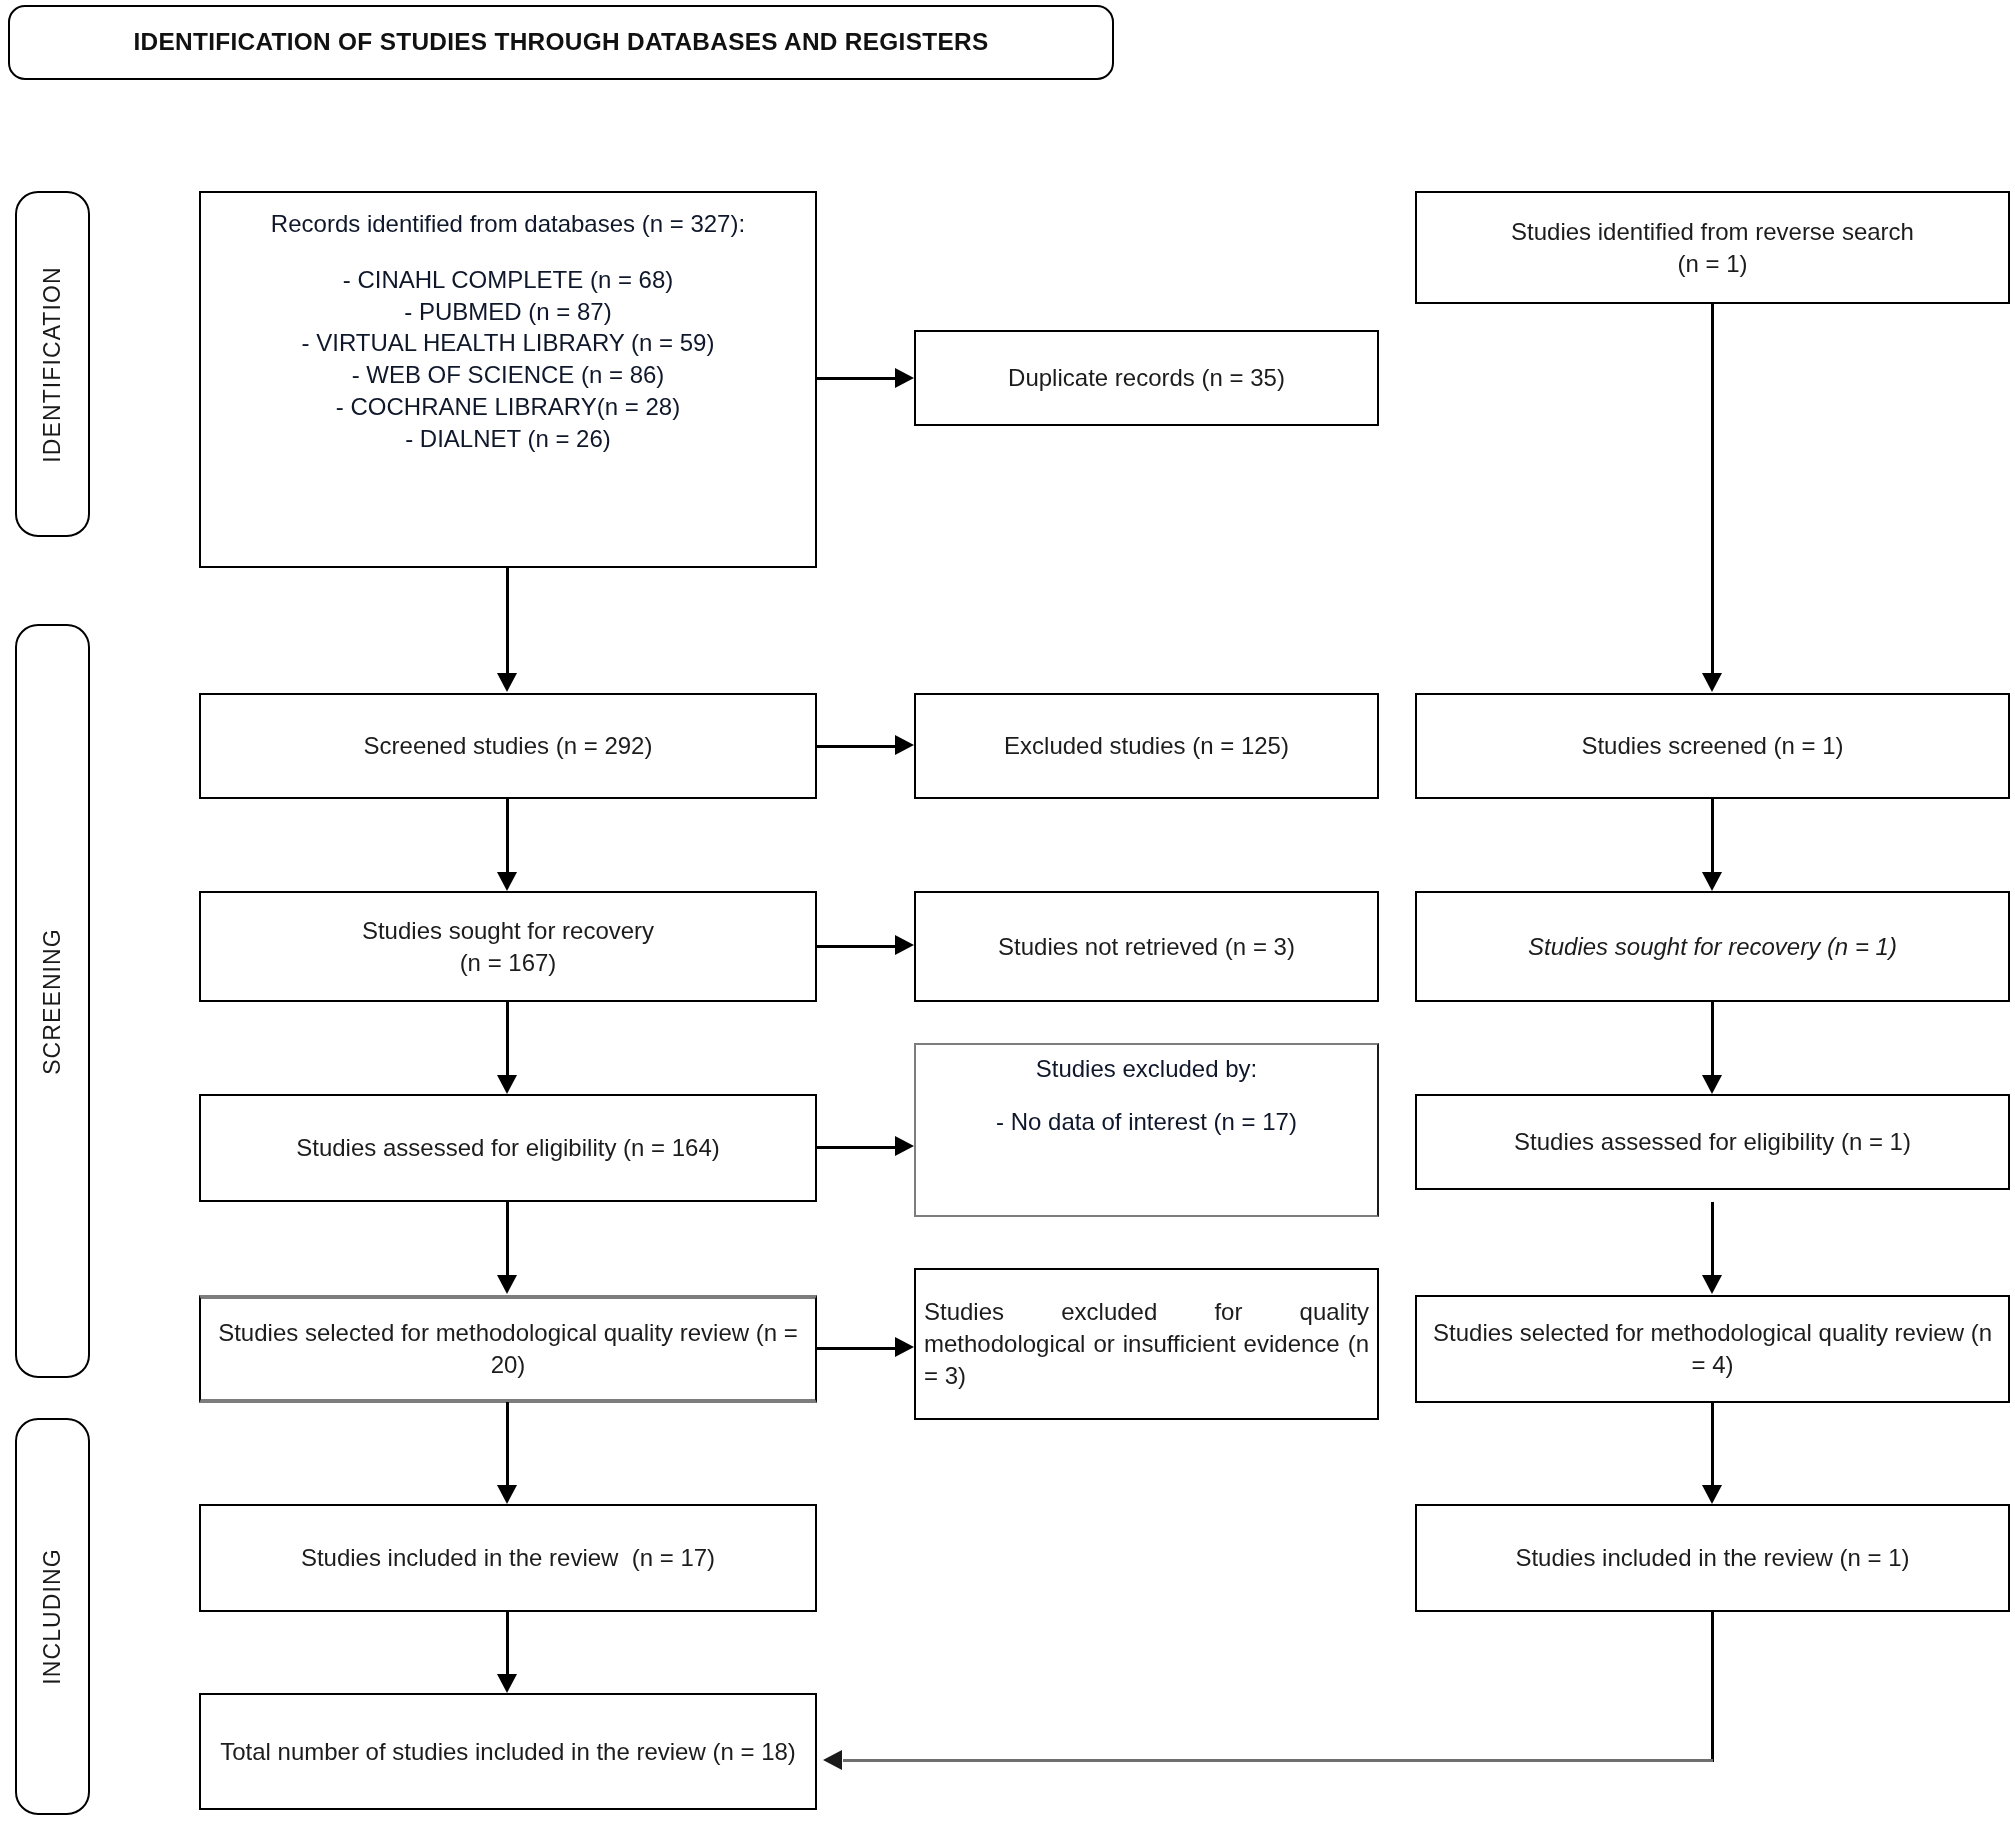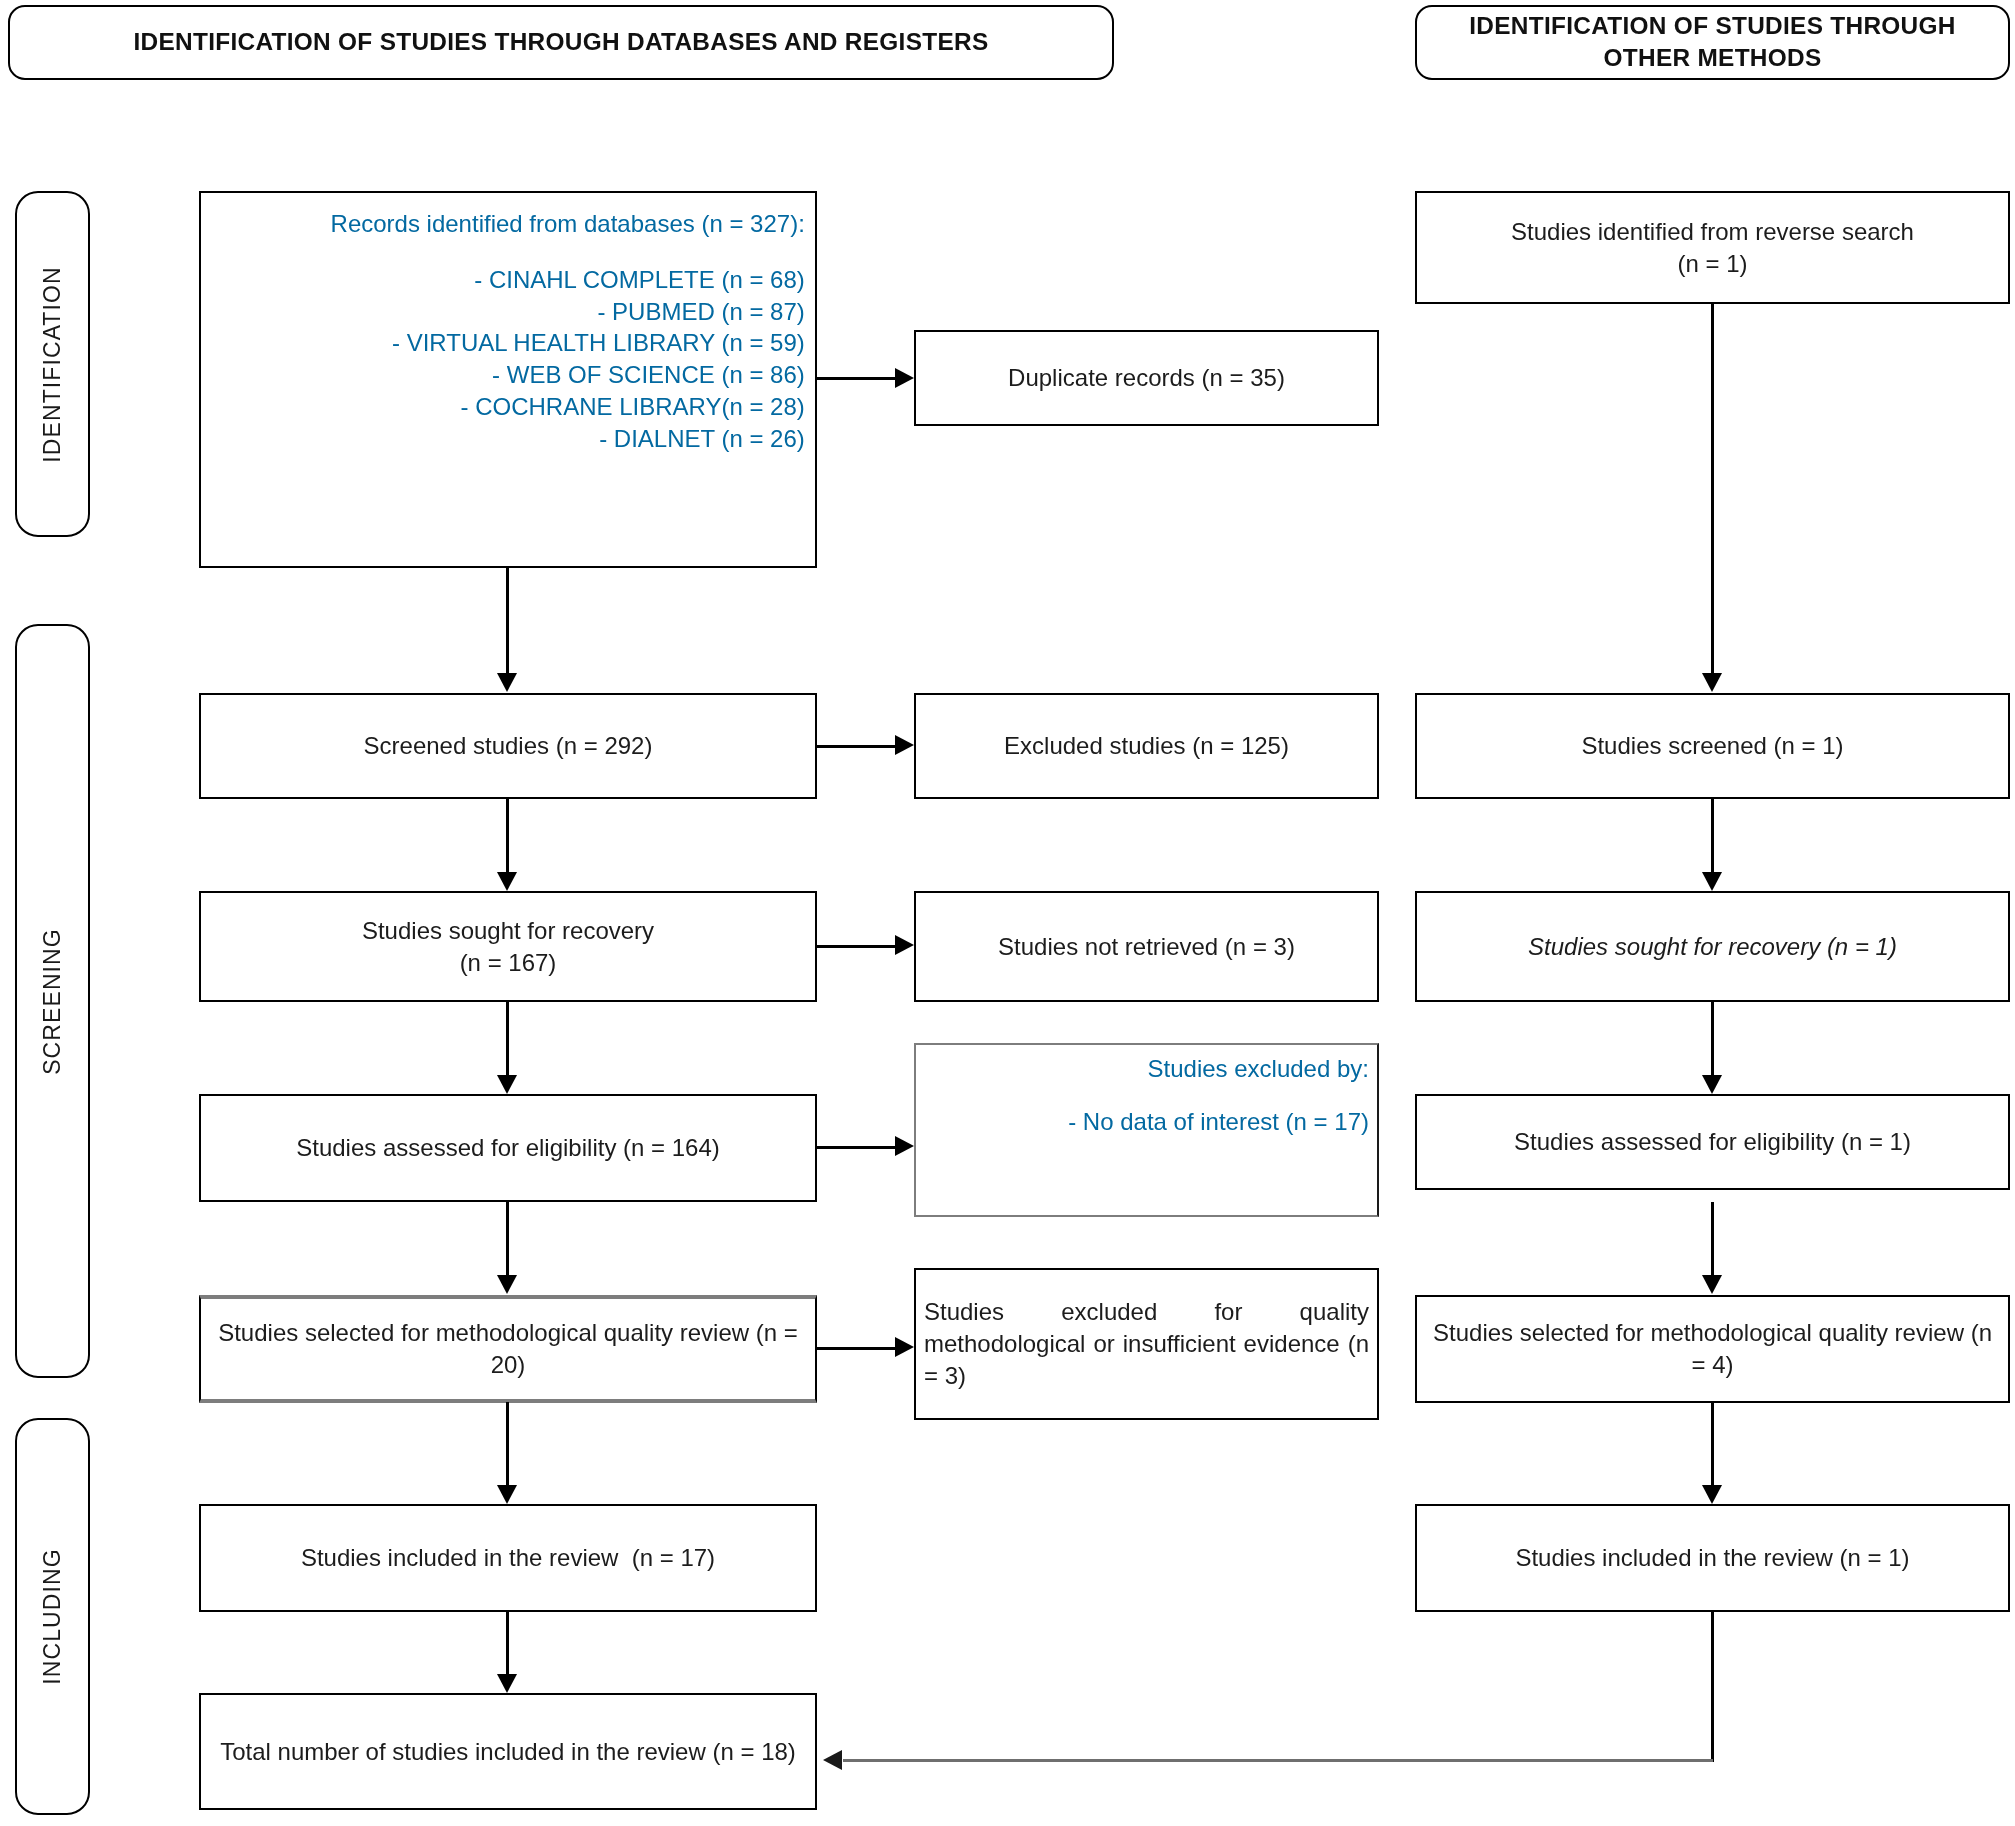--- a/index.html
+++ b/index.html
@@ -112,42 +112,39 @@
     position: absolute;
     width: 0; height: 0;
     border-top: 10.8px solid transparent;
     border-bottom: 10.8px solid transparent;
     border-right: 19px solid #1a1a1a;
   }
 
   
   .dblist {
     font-size: 24px;
-    color: #0369a1;
+    color: #0f172a;
     line-height: 1.33;
-    text-align: right;
+    text-align: center;
     width: 100%;
     padding: 14.7px 10.2px 0 10.2px;
     box-sizing: border-box;
   }
   .dblist .lead { margin-bottom: 24px; display: block; }
   .dblist .row { display: block; }
 </style>
 </head>
 <body>
 
 <div id="canvas">
 
   <div class="abs capsule header-capsule" style="left:8px; top:4.5px; width:1106px; height:75px;">
     <span class="header-text">IDENTIFICATION OF STUDIES THROUGH DATABASES AND REGISTERS</span>
   </div>
 
-  <div class="abs capsule header-capsule" style="left:1415px; top:4.5px; width:595px; height:75px;">
-    <span class="header-text">IDENTIFICATION OF STUDIES THROUGH OTHER METHODS</span>
-  </div>
 
   <div class="abs capsule phase-capsule" style="left:14.7px; top:191px; width:75px; height:346px;">
     <span class="phase-text">IDENTIFICATION</span>
   </div>
 
   <div class="abs capsule phase-capsule" style="left:14.7px; top:624px; width:75px; height:754px;">
     <span class="phase-text">SCREENING</span>
   </div>
 
   <div class="abs capsule phase-capsule" style="left:14.7px; top:1418px; width:75px; height:397px;">

